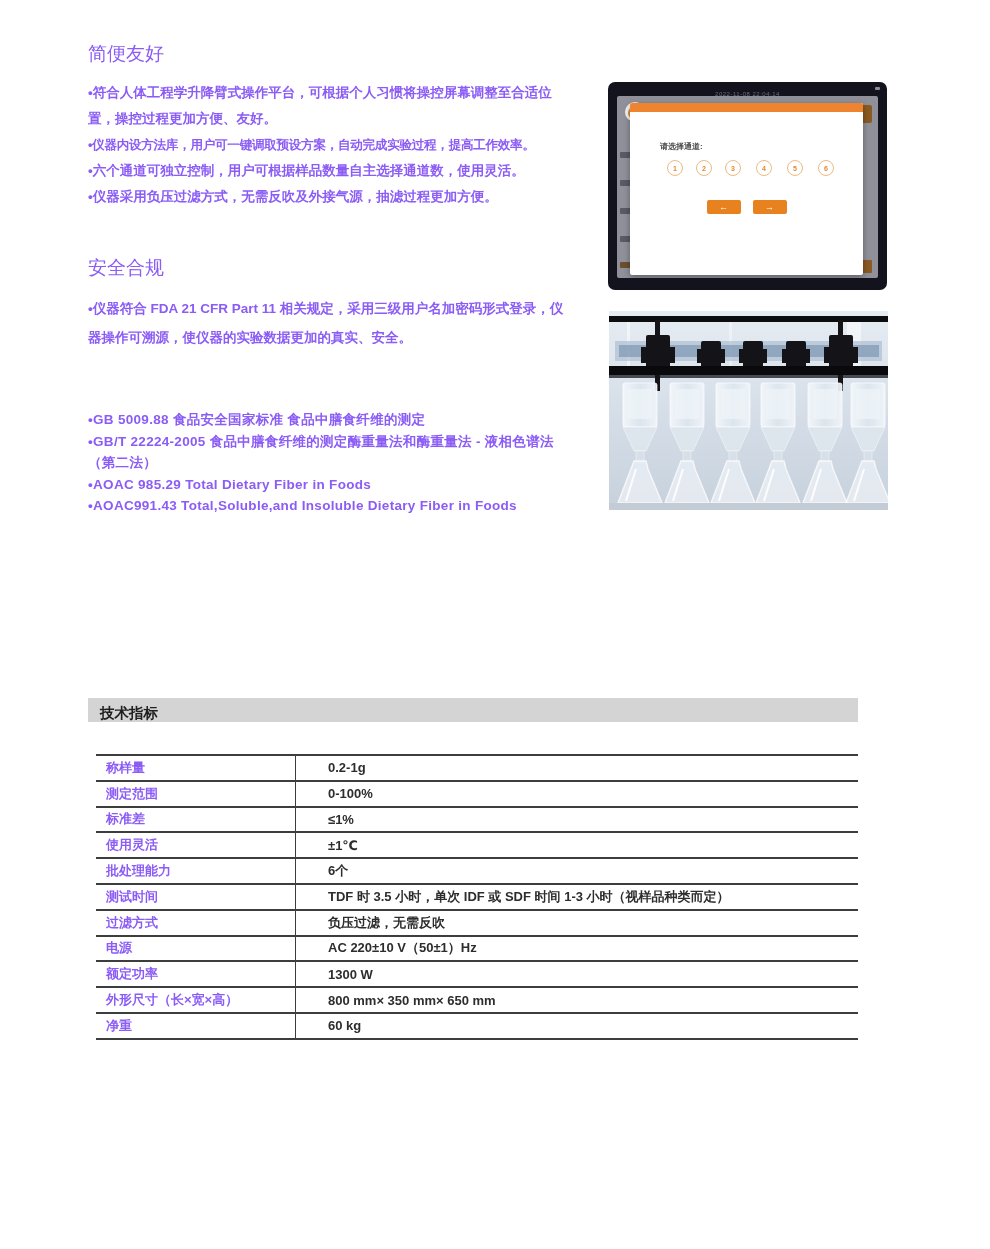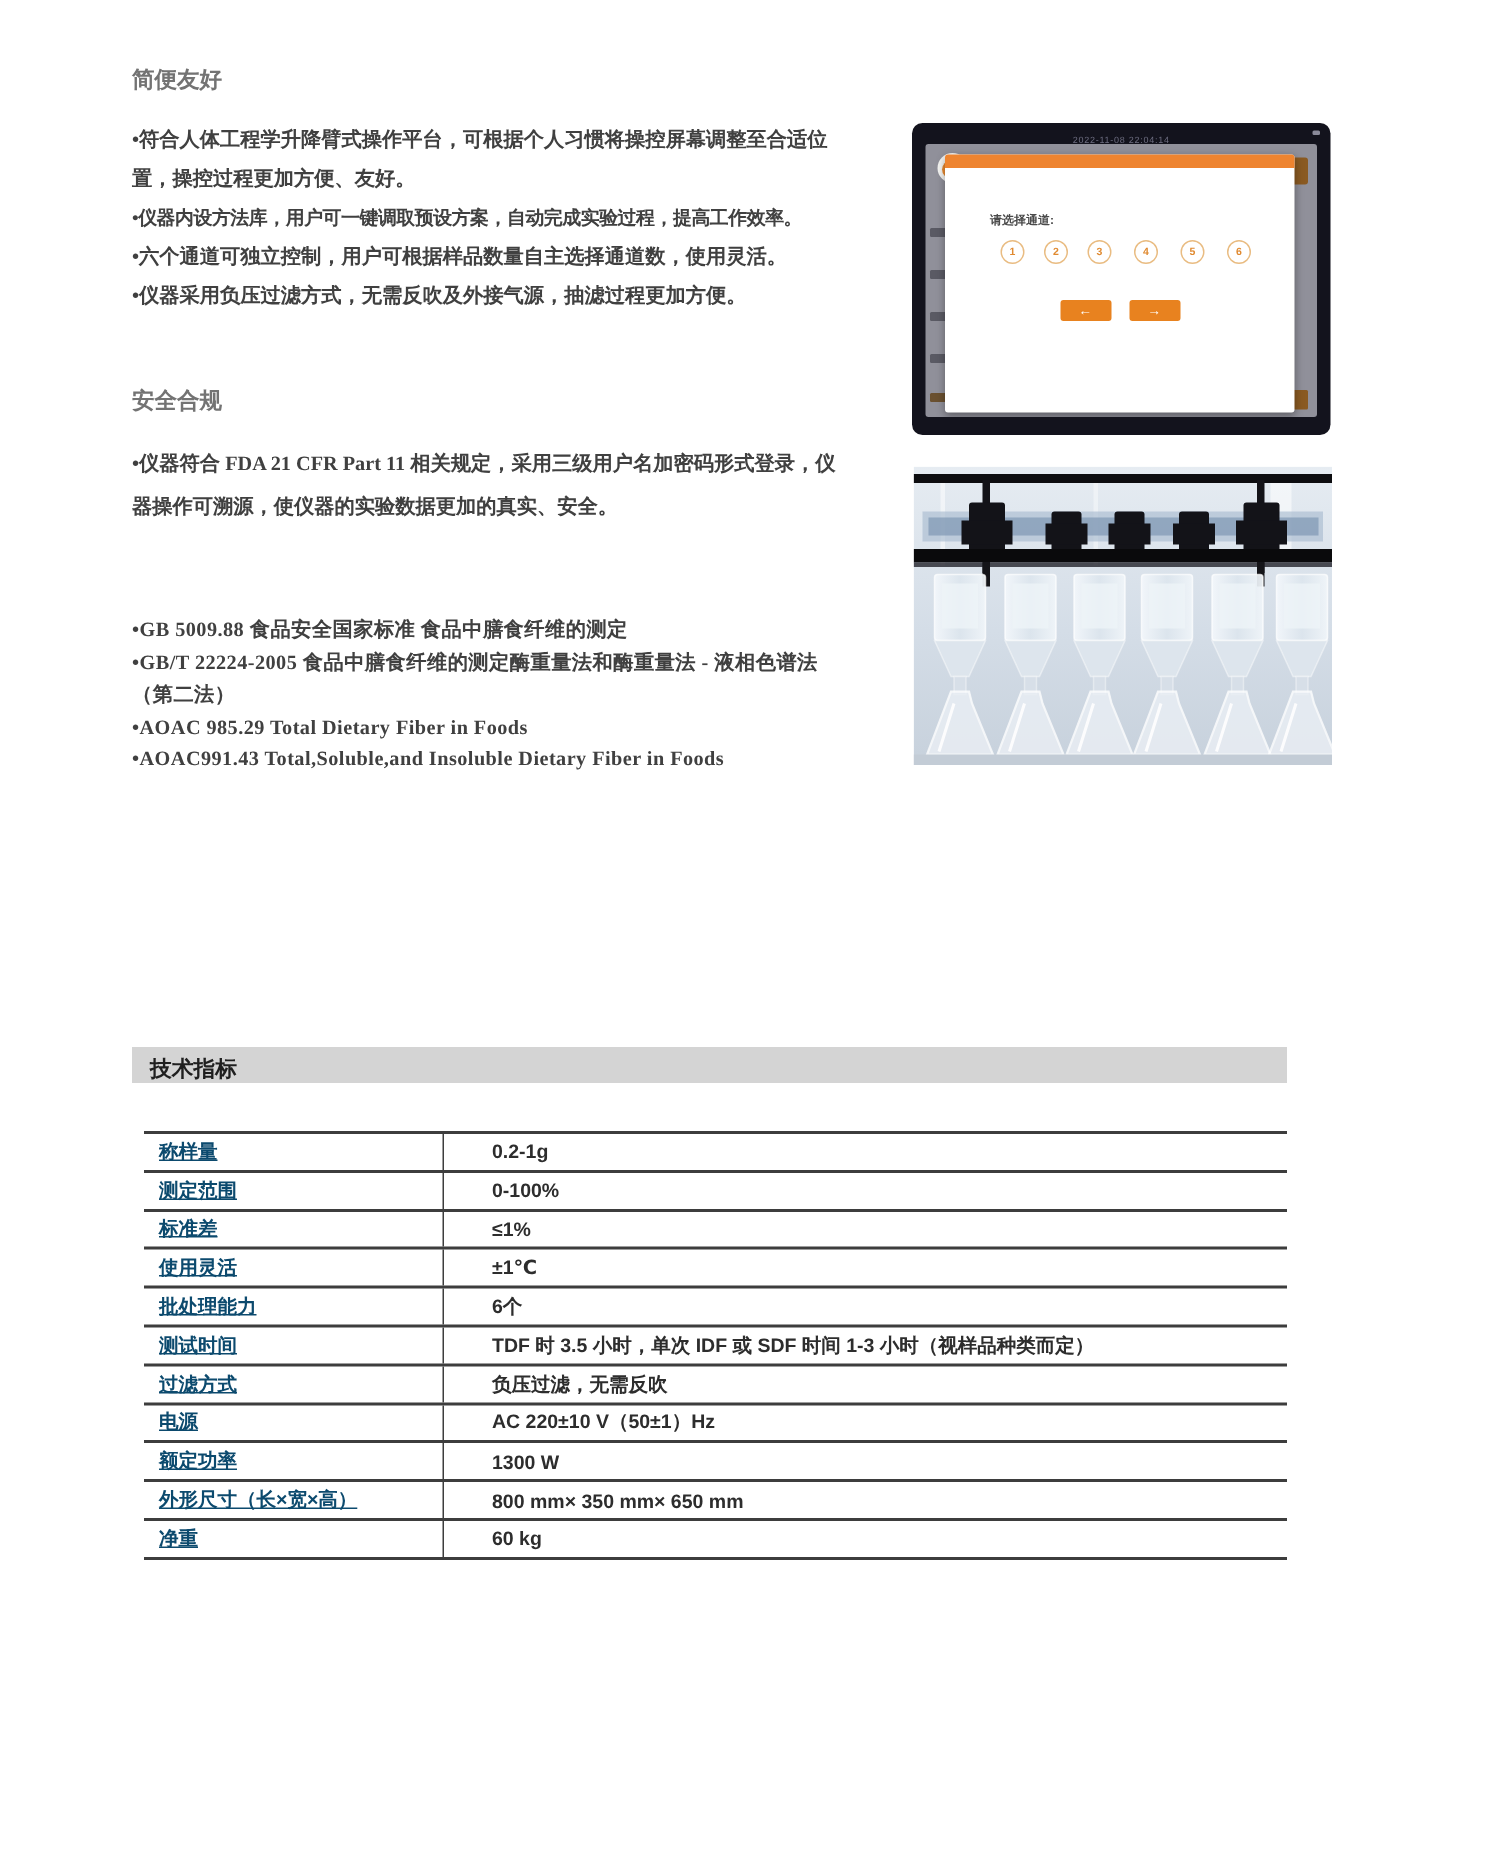--- a/index.html
+++ b/index.html
@@ -3,22 +3,22 @@
 <meta charset="utf-8">
 <style>
   * { margin:0; padding:0; box-sizing:border-box; }
   html,body { background:#ffffff; }
   body {
     width:990px; height:1249px; position:relative; overflow:hidden;
     font-family:"Liberation Sans","DejaVu Sans",sans-serif;
     color:#303030;
   }
   .sec { position:absolute; left:88px; width:478px; }
-  .sec h2 { font-size:15px; font-weight:700; color:#737373; margin-bottom:16px; line-height:20px; }
-  .sec p.bullet { font-size:13.5px; line-height:26px; font-weight:600; color:#404040;font-family:Liberation Serif, serif; }
+  .sec h2 { font-size:19px; font-weight:400; color:#8b5cf6; margin-bottom:16px; line-height:20px; }
+  .sec p.bullet { font-size:13.5px; line-height:26px; font-weight:600; color:#8b5cf6; }
   .sec p.tight { font-size:12.6px; letter-spacing:-0.3px; white-space:nowrap; }
   #sec-safety p.bullet { line-height:29px; }
   #sec-standards p.bullet { line-height:21.5px; letter-spacing:0.3px; }
 
   
   .tablet { position:absolute; left:608px; top:82px; width:279px; height:208px;
             background:#13131d; border-radius:7px;padding-left:31px; }
   .statusbar { position:absolute; top:0; left:0; right:0; height:14px; text-align:center; }
   .statusbar .time { font-size:6px; color:#6d6d80; line-height:14px; letter-spacing:0.5px; display:inline-block; }
   .statusbar .batt { position:absolute; right:7px; top:5px; width:5px; height:3px; background:#8a8a9a; border-radius:1px; }
@@ -49,21 +49,21 @@
 
   
   .photo { position:absolute; left:609px; top:311px; width:279px; height:199px; overflow:hidden; }
 
   
   .spec-bar { position:absolute; left:88px; top:698px; width:770px; height:24px; background:#D4D4D4; }
   .spec-bar span { font-size:14.5px; font-weight:700; color:#1f1f1f; line-height:30px; padding-left:12px; display:inline-block; }
   .spec-table { position:absolute; left:96px; top:754px; width:762px; border-top:2px solid #3D3D3D; }
   .spec-row { display:grid; grid-template-columns:199px 1fr; height:25.8px;
               border-bottom:2px solid #3D3D3D; align-items:center; }
-  .spec-row .lbl { font-size:13px; font-weight:600; color:#0c4a6e; padding-left:10px;text-decoration:underline; }
+  .spec-row .lbl { font-size:13px; font-weight:600; color:#8b5cf6; padding-left:10px; }
   .spec-row .val { font-size:13px; font-weight:600; color:#2d2d2d; padding-left:32px;
                    border-left:1.5px solid #3D3D3D; height:100%; display:flex; align-items:center; }
 </style>
 </head>
 <body>
 
 <div>
 
   <section class="sec" id="sec-convenience" style="top:44px">
     <h2>简便友好</h2>

